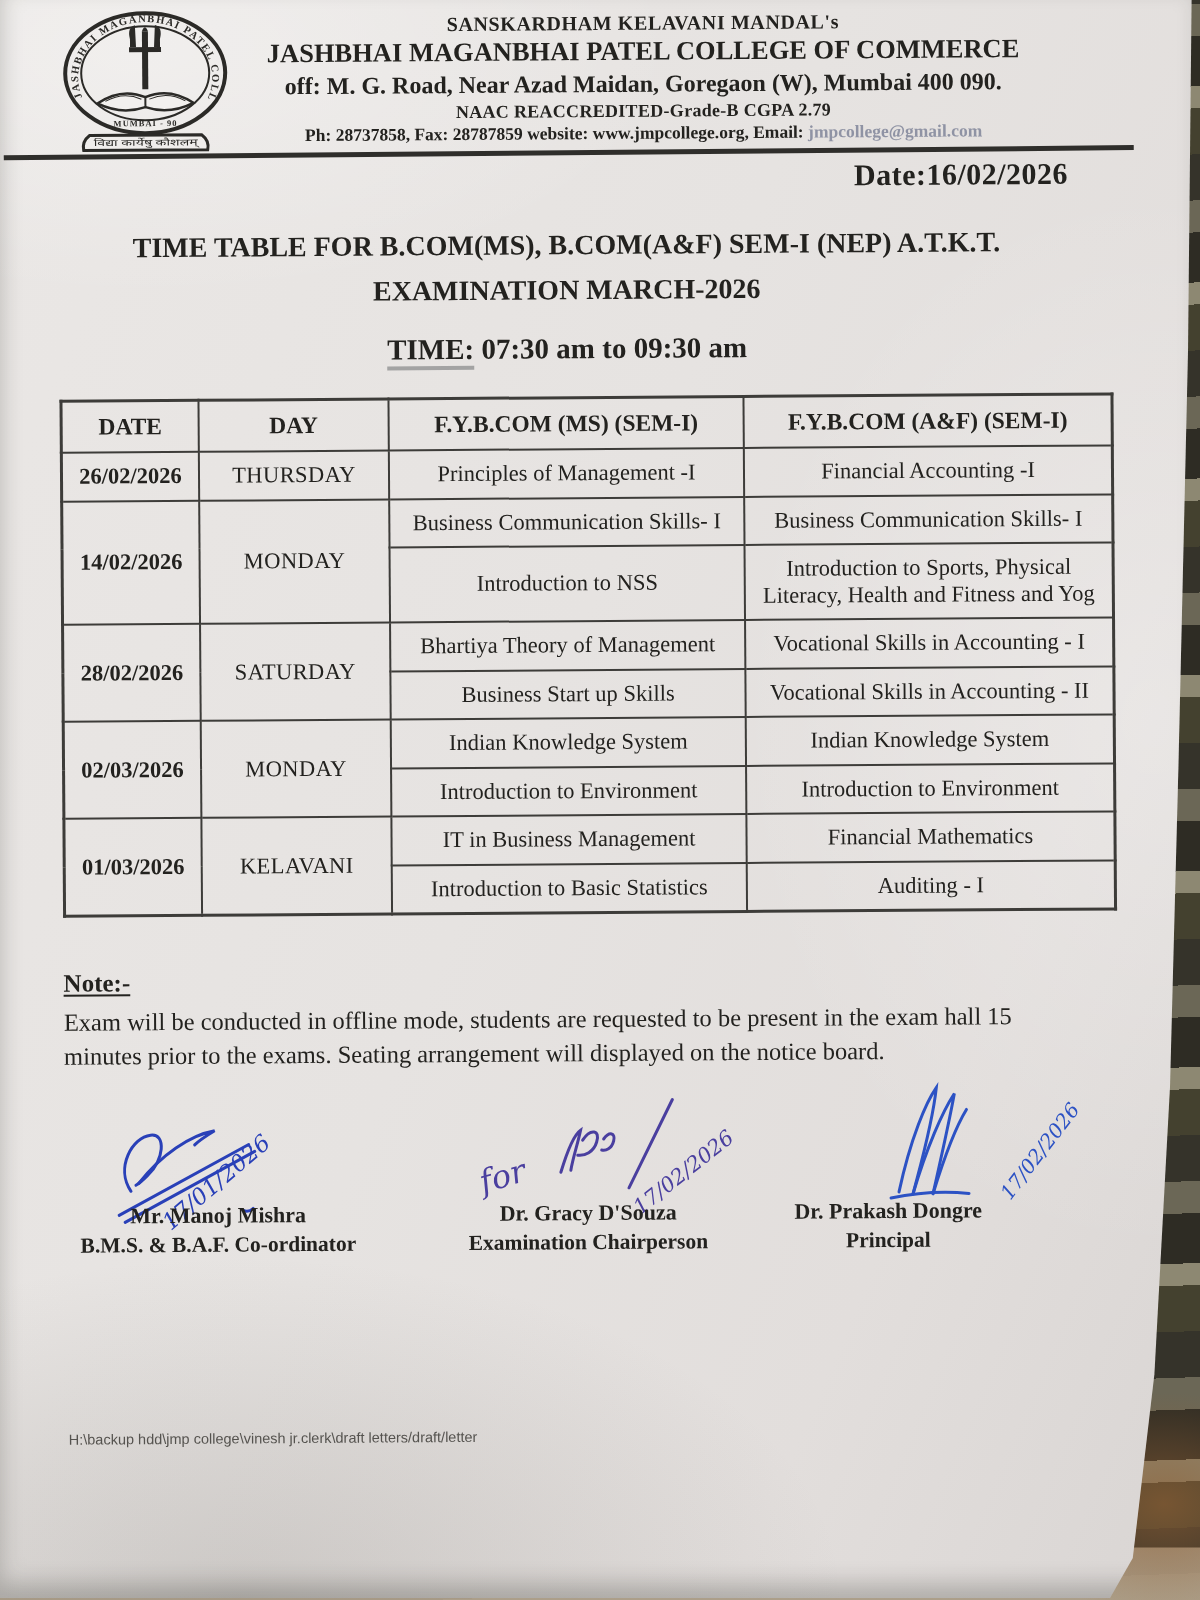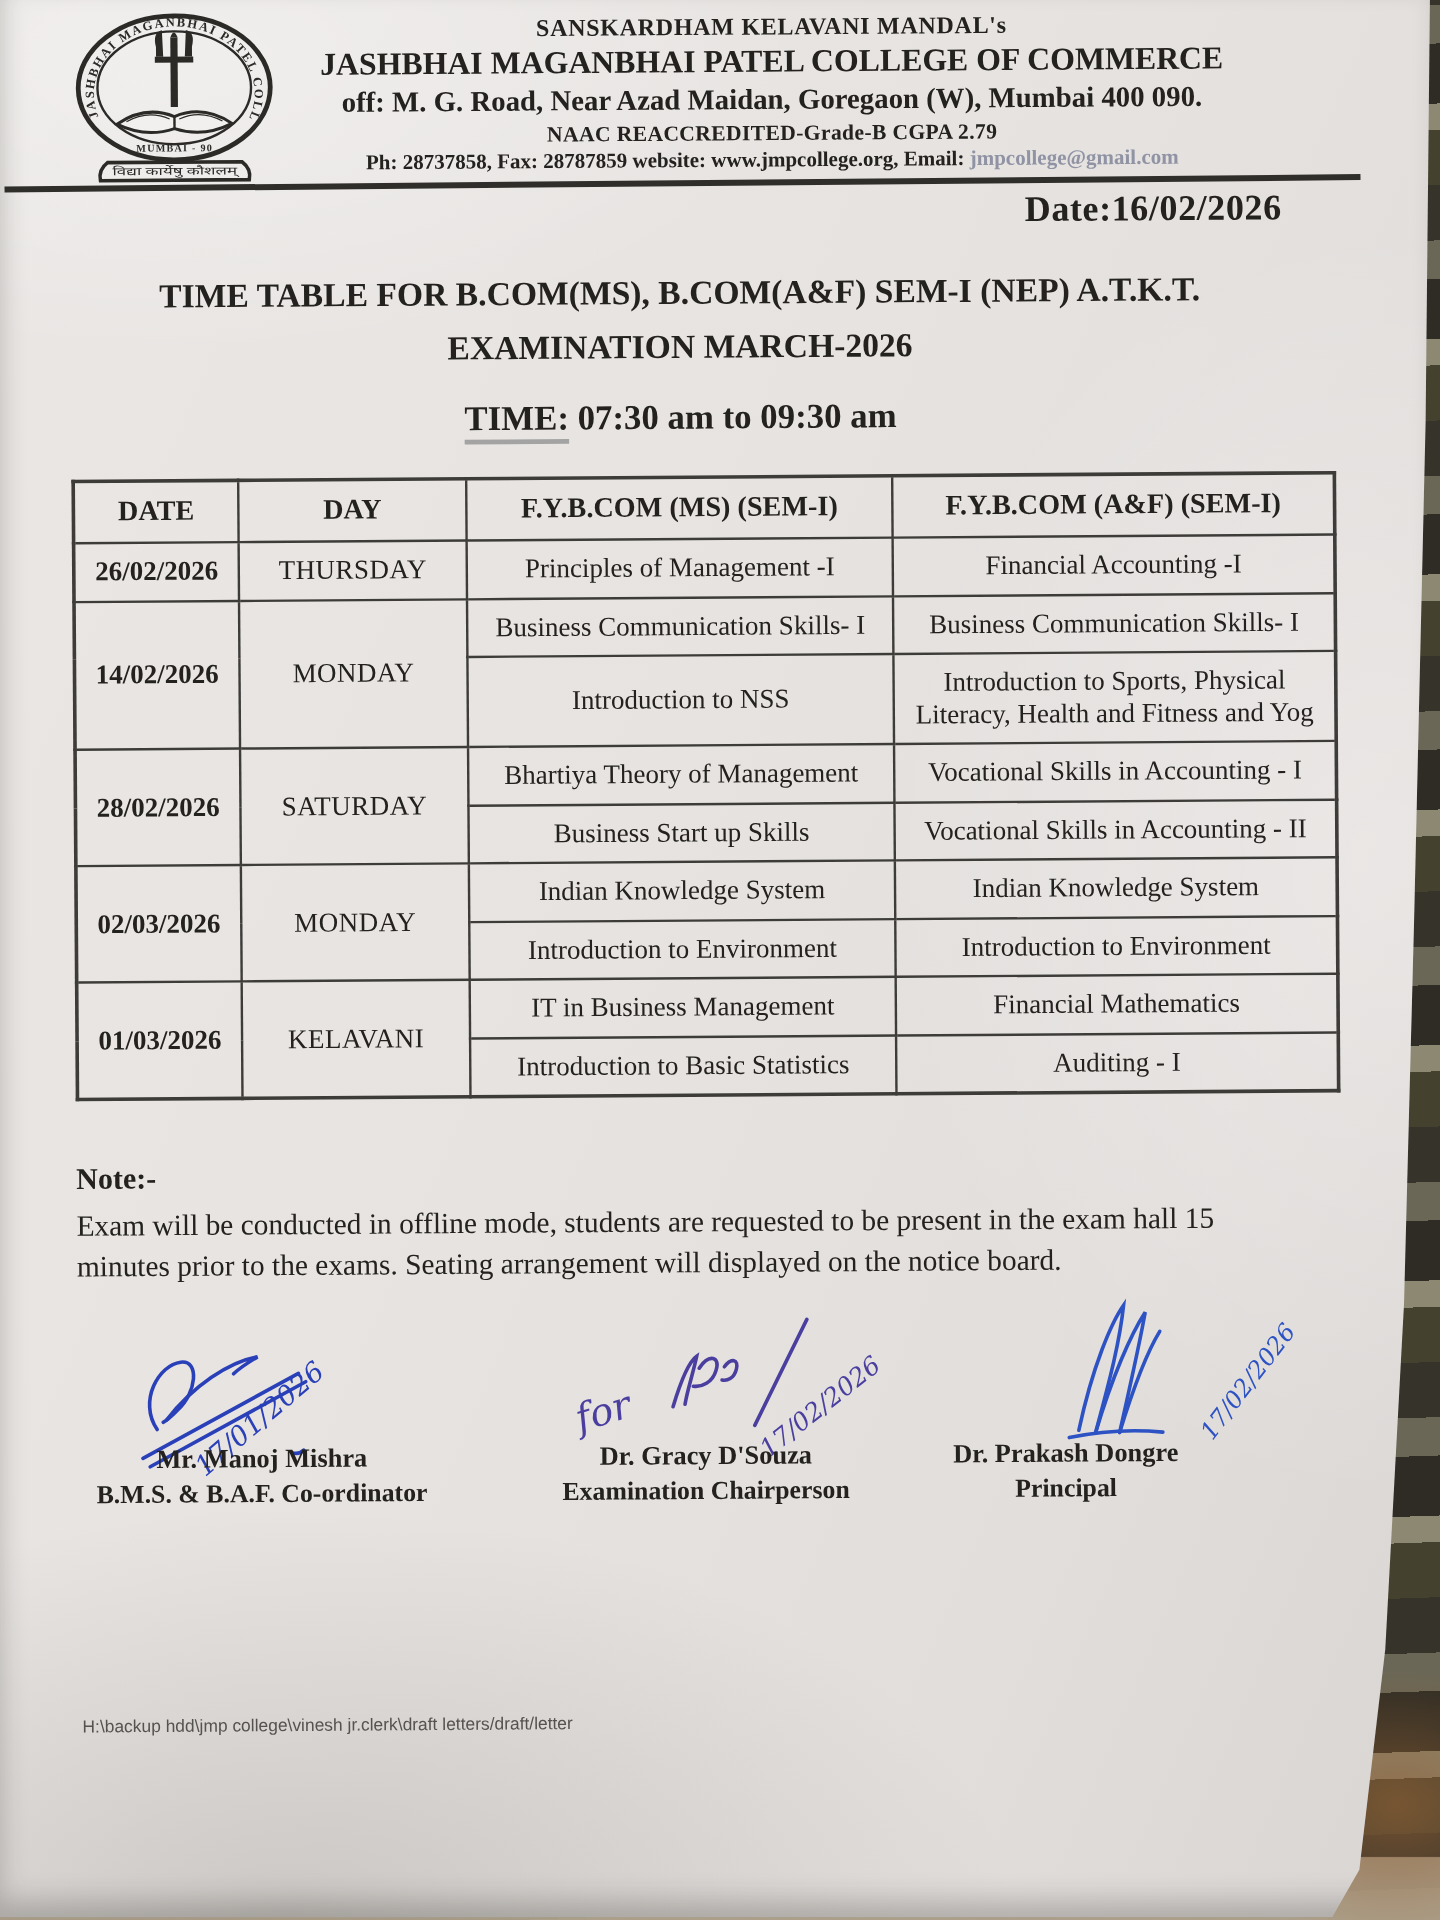--- a/index.html
+++ b/index.html
@@ -54,21 +54,21 @@
   table.tt th:nth-child(1){width:127px;border-radius:26px;}
   table.tt th:nth-child(2){width:180px;border-radius:19px;}
   table.tt th:nth-child(3){width:345px;}
   table.tt th:nth-child(4){width:358px;}
   td.c-date{font-weight:bold;font-size:22.5px;}
   td.c-day{font-size:22.5px;letter-spacing:.4px;}
   td.c-subj{font-size:22.5px;padding:14px 10px;line-height:1.18;}
 
   
   .note{position:absolute;left:62px;top:966px;width:1016px;}
-  .note-label{font-size:25px;font-weight:bold;text-underline-offset:3px;}
+  .note-label{font-size:25px;font-weight:bold;text-decoration:underline;text-underline-offset:3px;}
   .note-text{font-size:24.5px;margin-top:8px;line-height:1.4;}
 
   
   .sig{position:absolute;}
   .sig svg{overflow:visible;}
   .sig-block{position:absolute;text-align:center;font-weight:bold;line-height:1.35;}
   .sig-name{font-size:22px;}
   .sig-role{font-size:21.5px;}
   .hand{font-style:italic;font-family:"DejaVu Serif", serif;}
 

